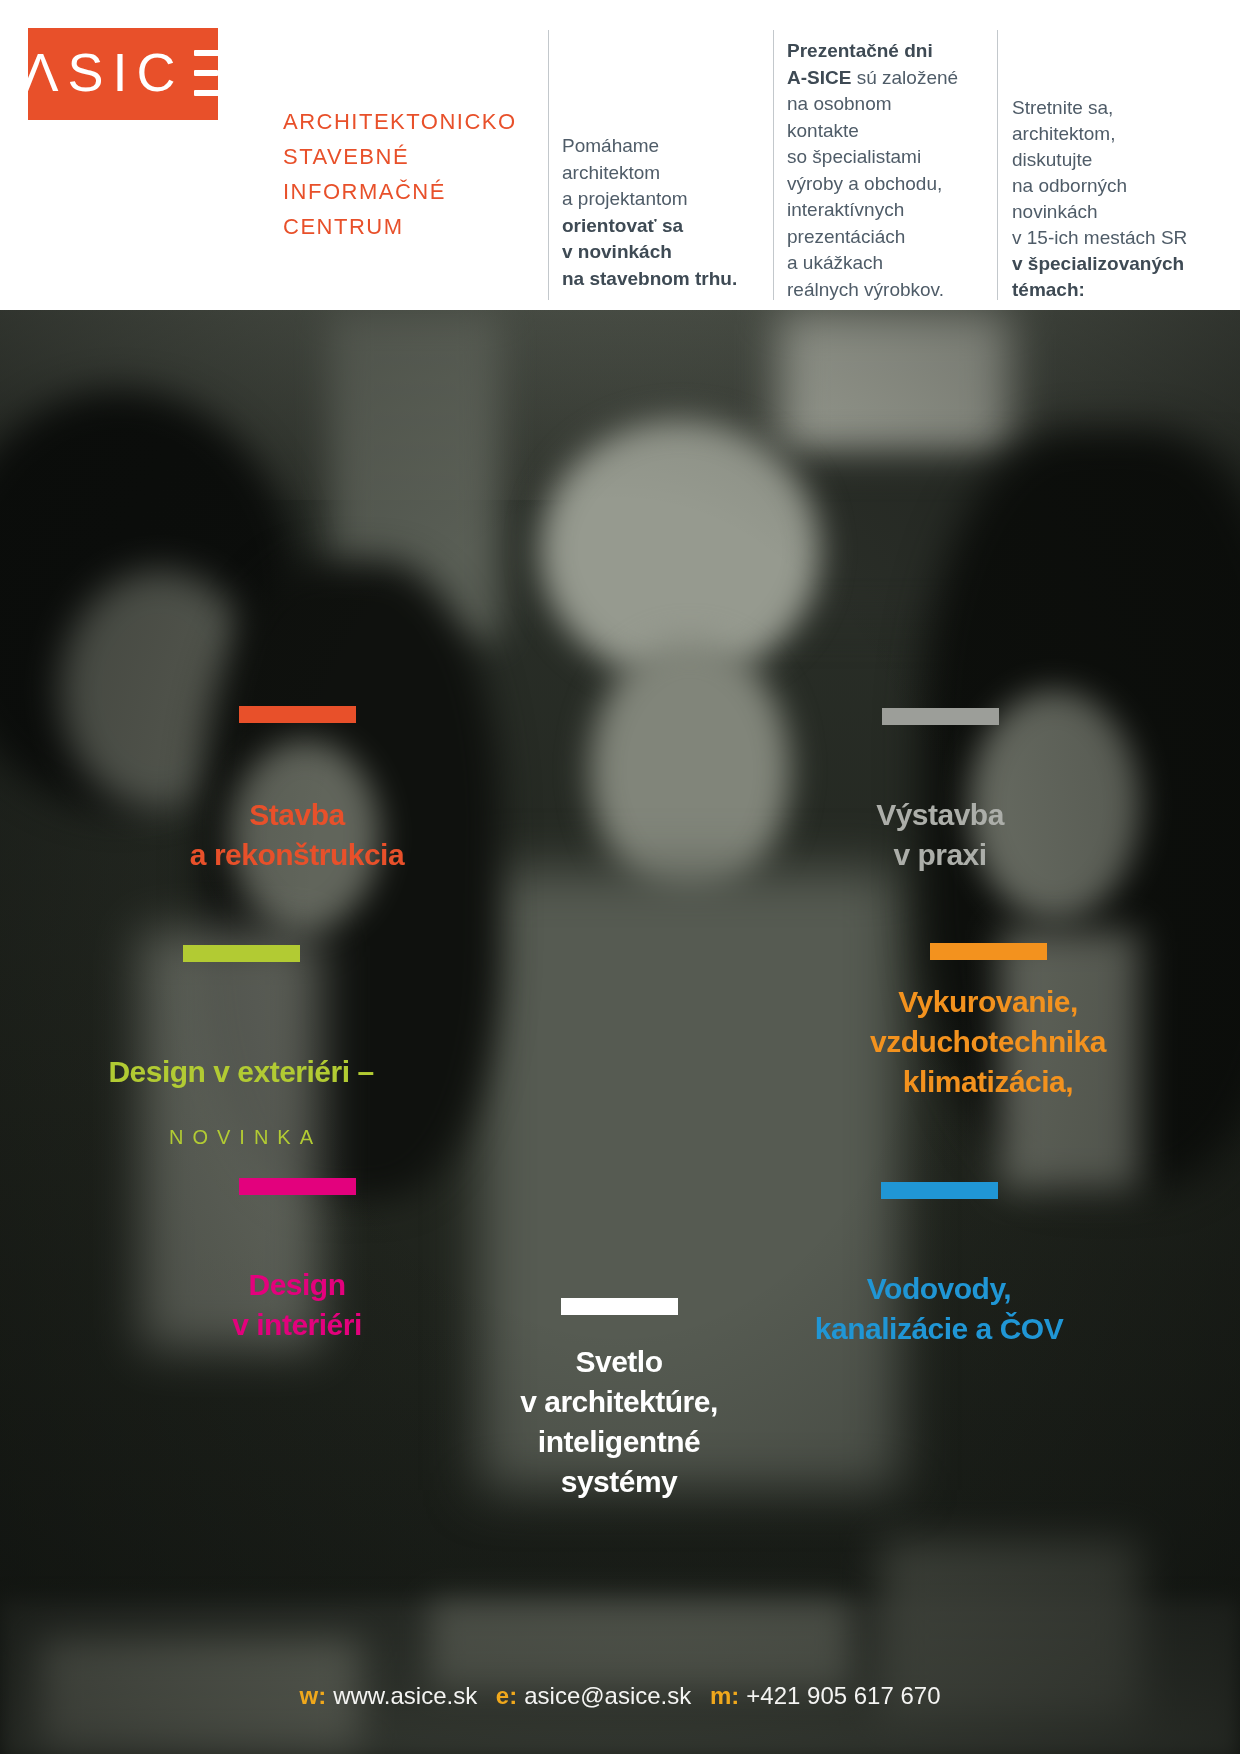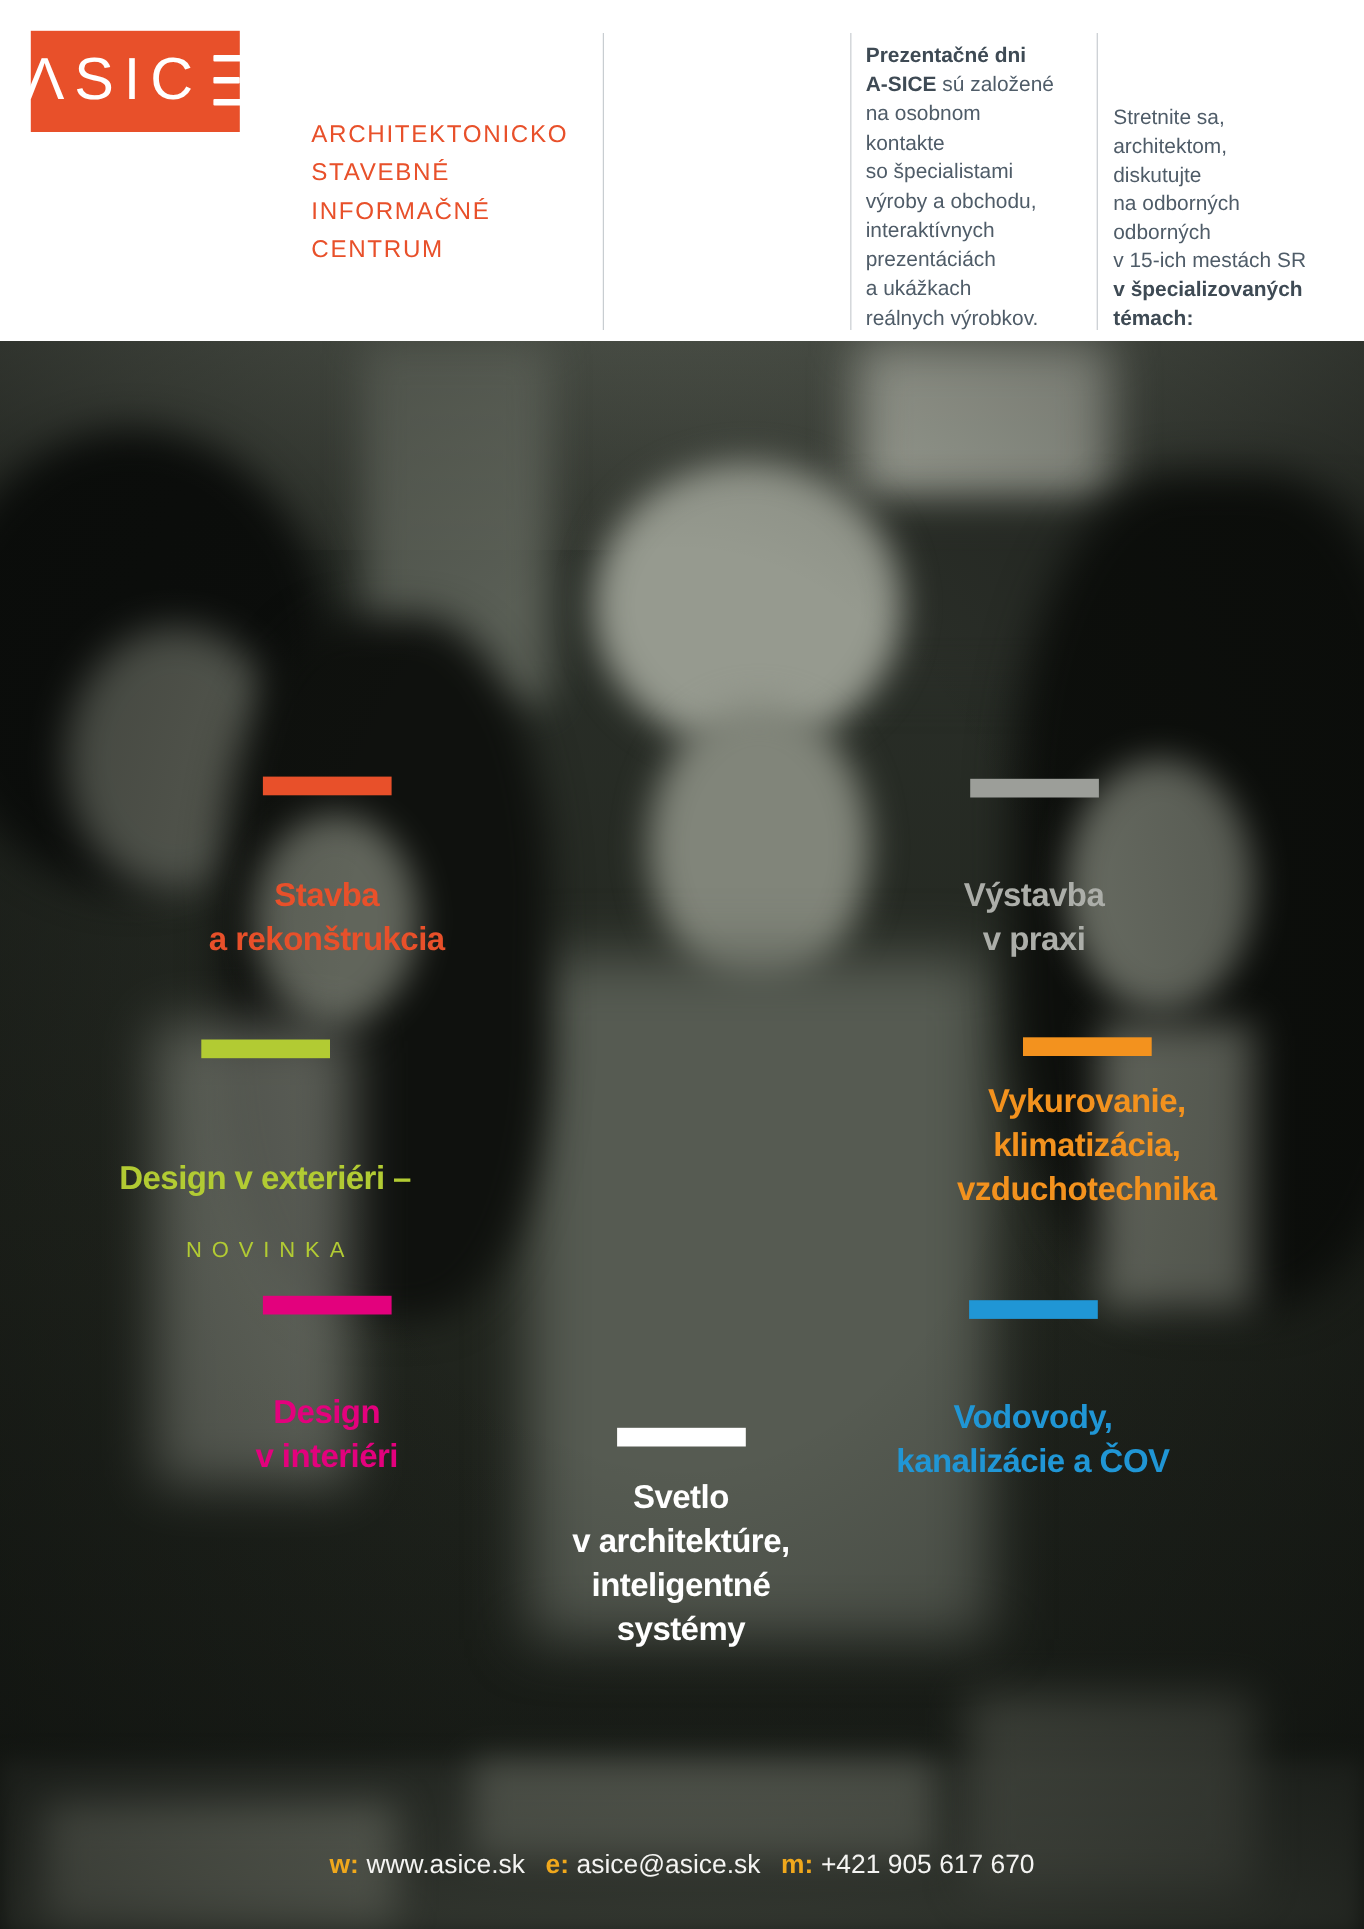--- a/index.html
+++ b/index.html
@@ -87,40 +87,48 @@
     <div>ARCHITEKTONICKO</div>
     <div>STAVEBNÉ</div>
     <div>INFORMAČNÉ</div>
     <div>CENTRUM</div>
   </div>
 
   <div class="hdr-divider d1"></div>
   <div class="hdr-divider d2"></div>
   <div class="hdr-divider d3"></div>
 
+  <div class="intro-col col-help">
+    <div>Pomáhame</div>
+    <div>architektom</div>
+    <div>a projektantom</div>
+    <div class="b">orientovať sa</div>
+    <div class="b">v novinkách</div>
+    <div class="b">na stavebnom trhu.</div>
+  </div>
 
   <div class="intro-col col-pres">
     <div class="b">Prezentačné dni</div>
     <div><span class="b">A-SICE</span><span> sú založené</span></div>
     <div>na osobnom</div>
     <div>kontakte</div>
     <div>so špecialistami</div>
     <div>výroby a obchodu,</div>
     <div>interaktívnych</div>
     <div>prezentáciách</div>
     <div>a ukážkach</div>
     <div>reálnych výrobkov.</div>
   </div>
 
   <div class="intro-col col-meet">
     <div>Stretnite sa,</div>
     <div>architektom,</div>
     <div>diskutujte</div>
     <div>na odborných</div>
-    <div>odborných</div>
+    <div>novinkách</div>
     <div>v 15-ich mestách SR</div>
     <div class="b">v špecializovaných</div>
     <div class="b">témach:</div>
   </div>
 
   <div class="photo">
 
     <div class="blob" style="left:0;top:0;width:1240px;height:190px;background:linear-gradient(180deg,#50554c,#31352e);"></div>
     <div class="blob" style="left:330px;top:0;width:170px;height:330px;background:#676c62;filter:blur(18px);opacity:.8;"></div>
     <div class="blob" style="left:780px;top:0;width:230px;height:150px;background:#a7aa9f;filter:blur(22px);opacity:.9;"></div>
@@ -164,22 +172,22 @@
       <div class="label" style="margin-top: 66px; color: rgb(178, 203, 51);">
         <div>Design v exteriéri –</div>
       </div>
       <div class="badge" style="color: rgb(178, 203, 51);">NOVINKA</div>
     </div>
 
     <div class="topic" style="left:778px;top:633px;">
       <div class="bar" style="background: rgb(243, 146, 30);"></div>
       <div class="label" style="margin-top: 22px; color: rgb(243, 146, 30);">
         <div>Vykurovanie,</div>
+        <div>vzduchotechnika</div>
         <div>klimatizácia,</div>
-        <div>vzduchotechnika</div>
       </div>
     </div>
 
     <div class="topic" style="left:87px;top:868px;">
       <div class="bar" style="background: rgb(227, 1, 125);"></div>
       <div class="label" style="margin-top: 70px; color: rgb(227, 1, 125);">
         <div>Design</div>
         <div>v interiéri</div>
       </div>
     </div>

